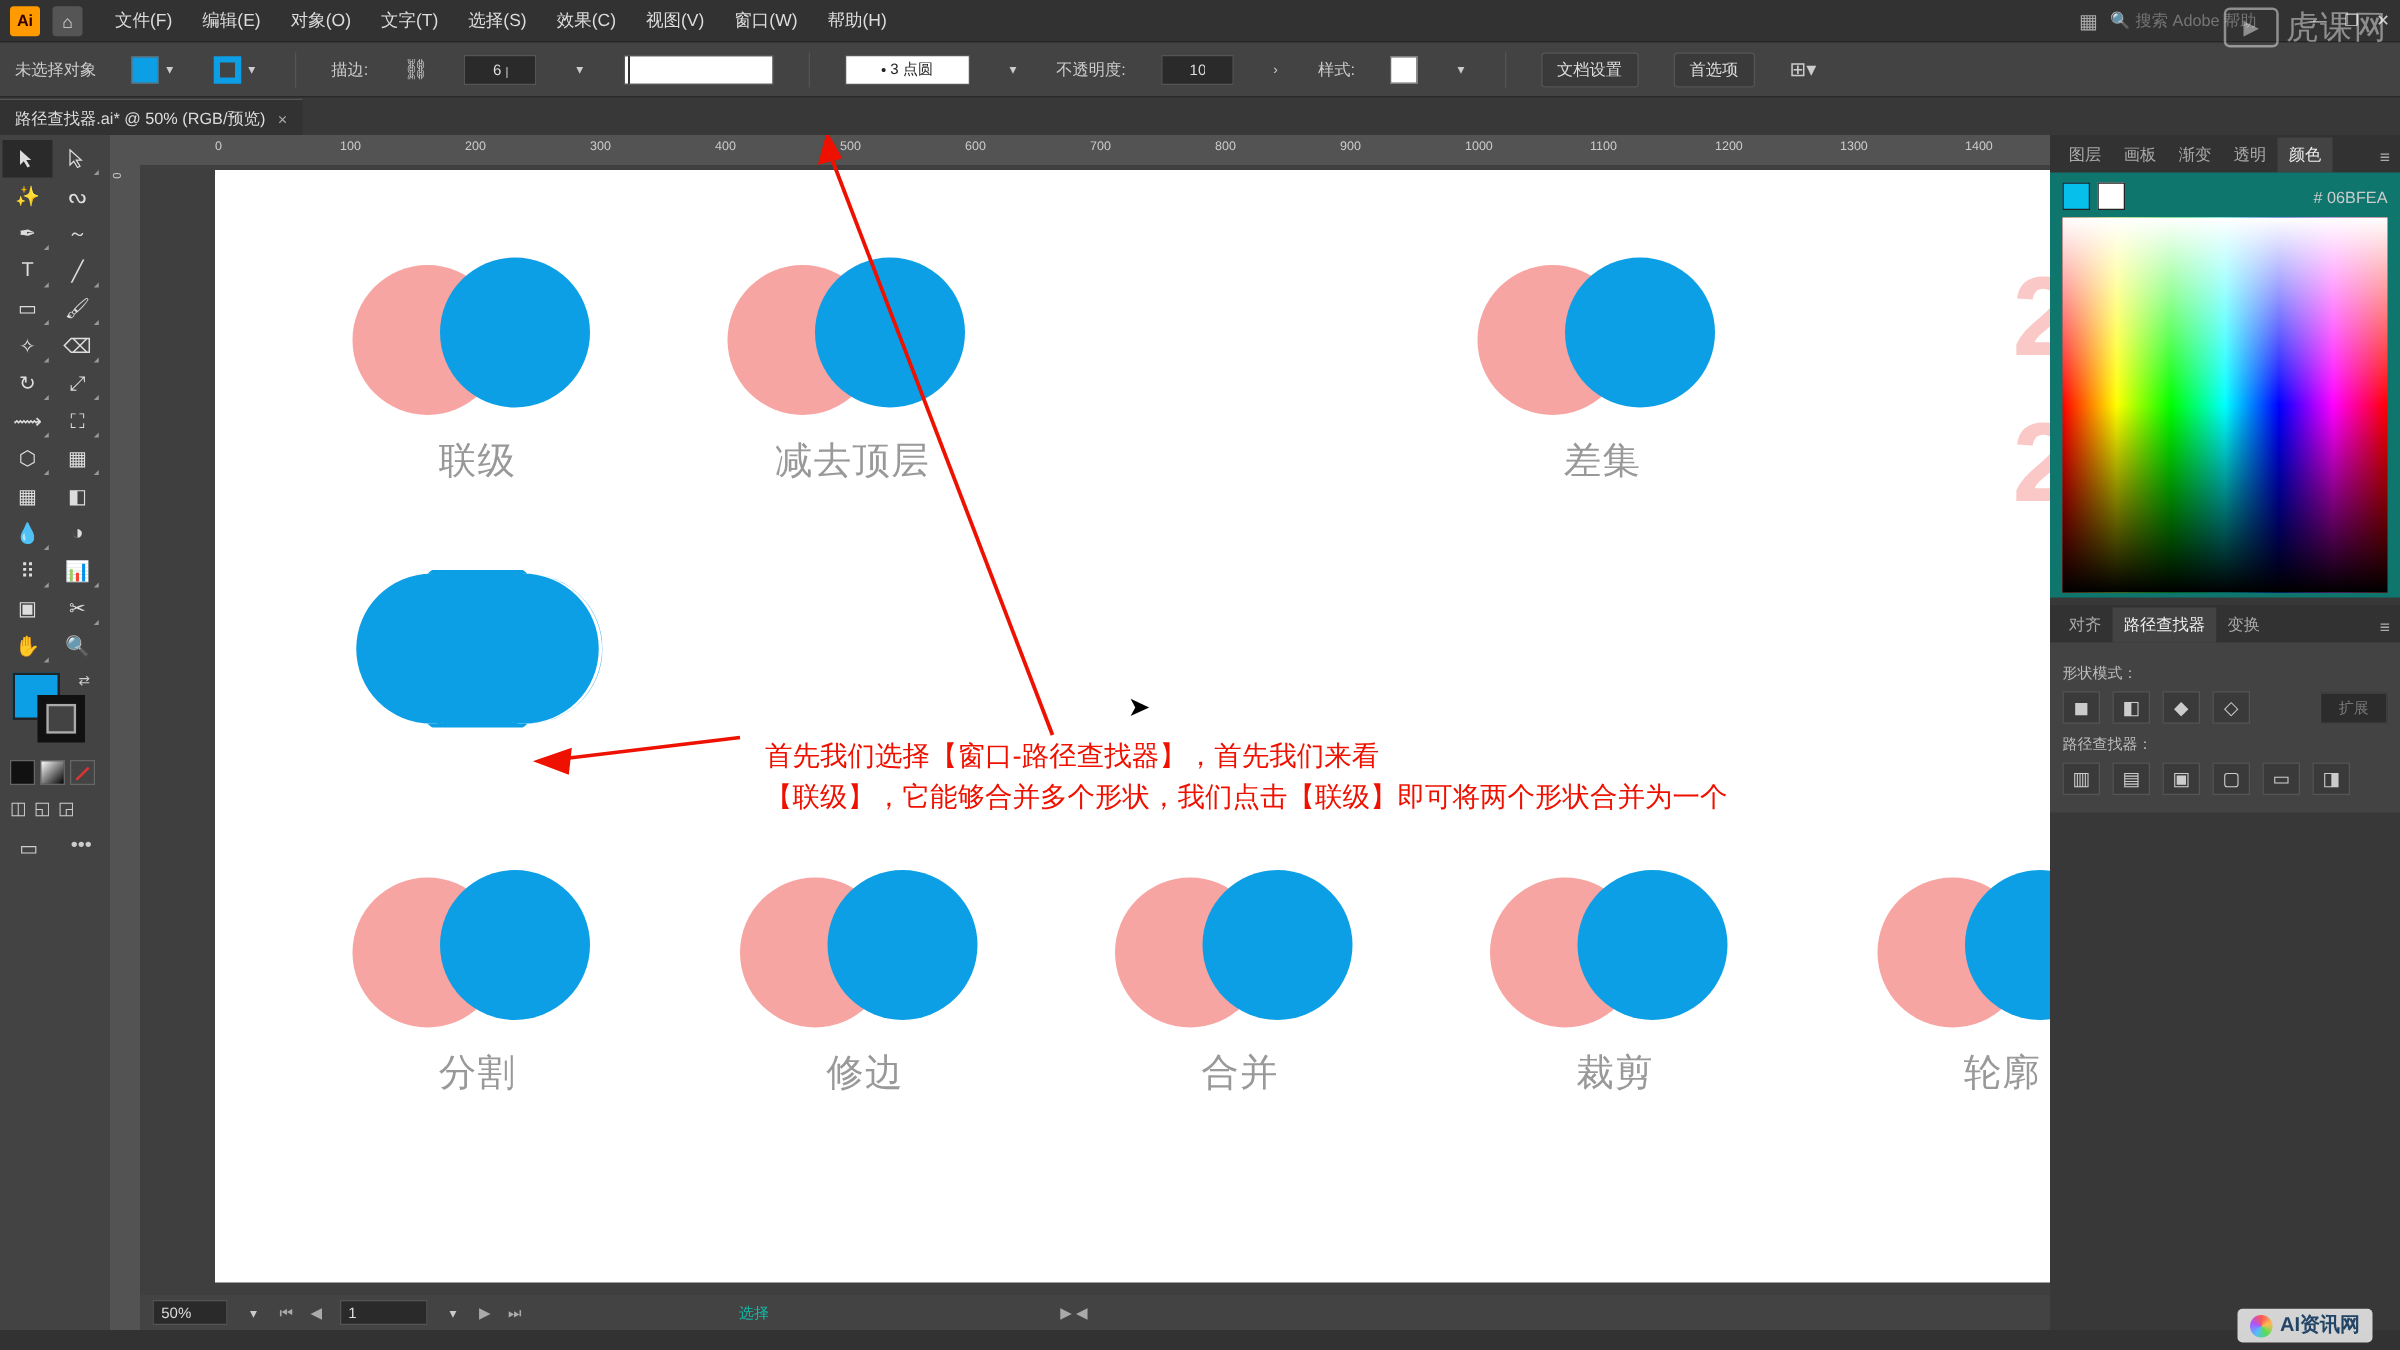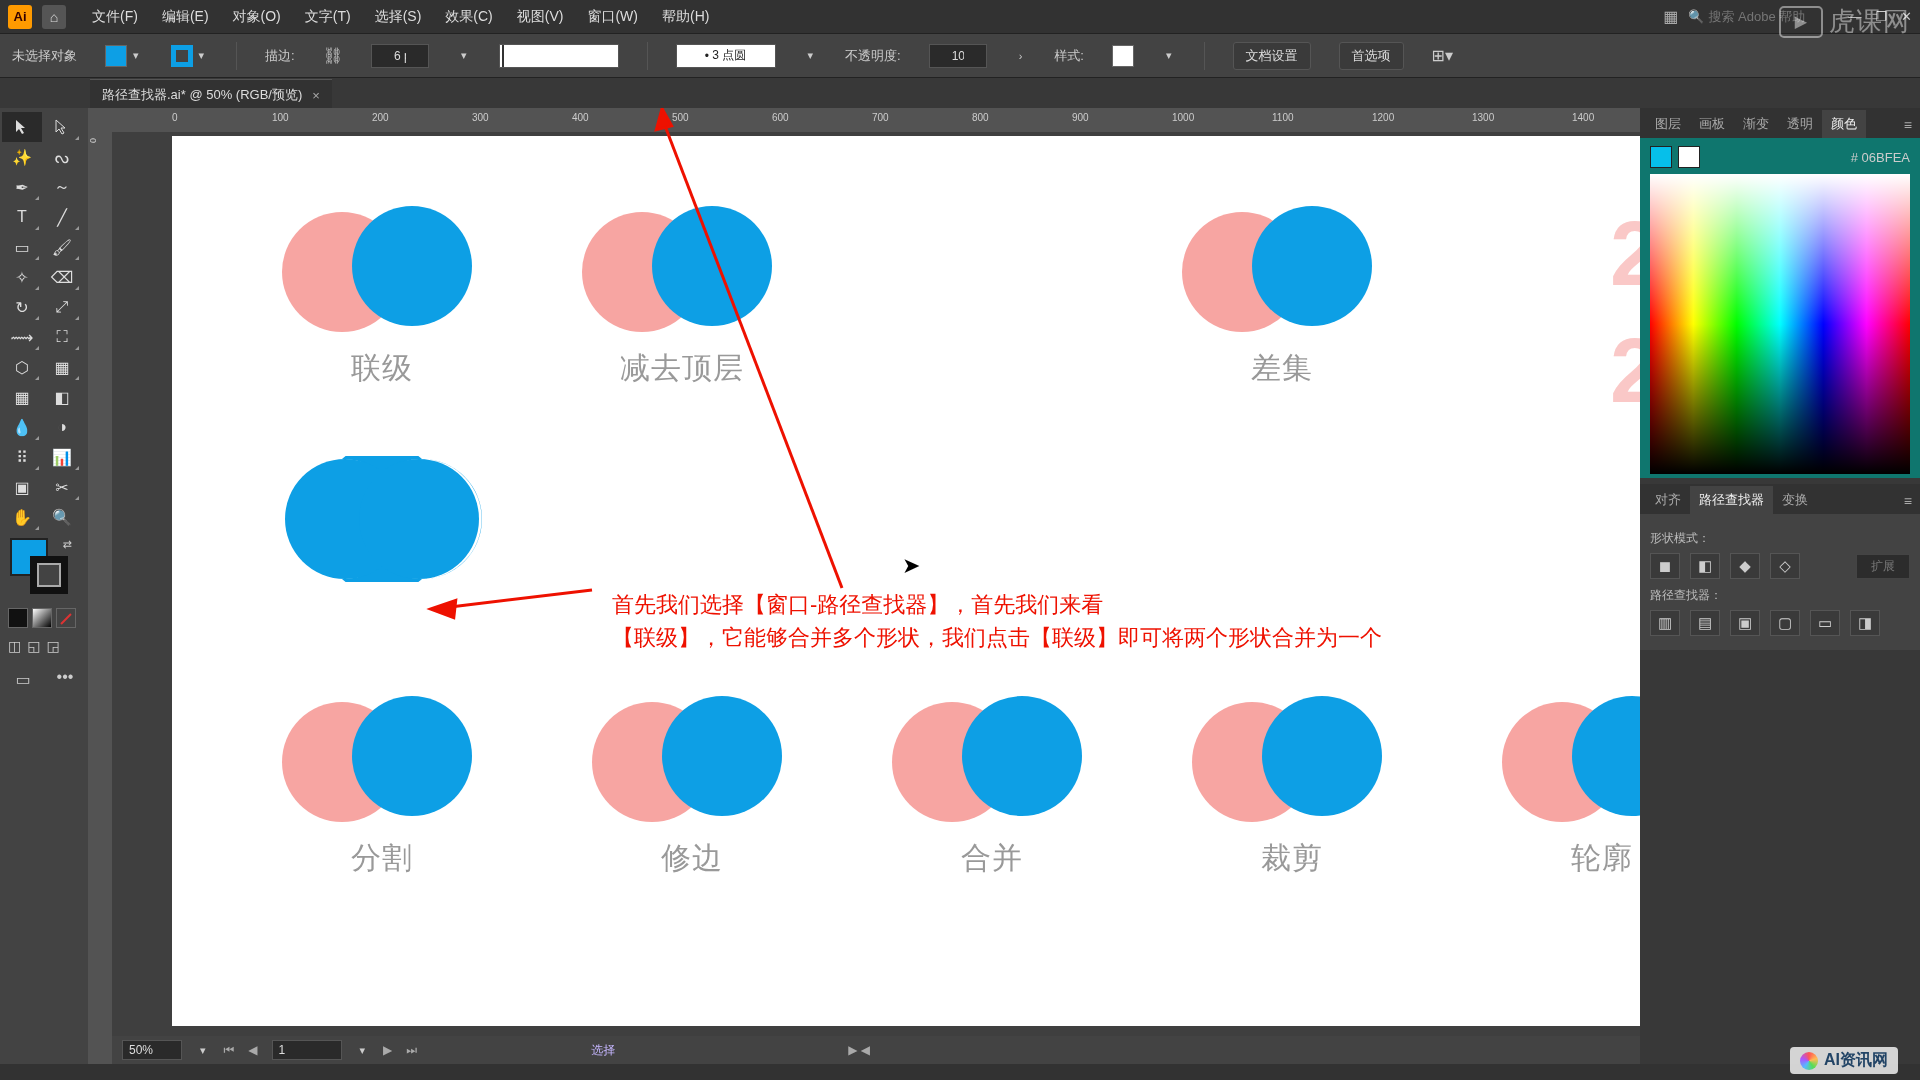--- a/index.html
+++ b/index.html
@@ -22,21 +22,21 @@
   .swatch { width: 22px; height: 22px; border: 1px solid #666; display:inline-block; }
   .swatch.blue { background: #0d9fe5; }
   .swatch.white { background: #fff; }
   .dropdown-btn { color: #ccc; font-size: 11px; padding: 0 4px; }
   .sep { width: 1px; height: 28px; background: #555; }
   .opt-input { background: #2a2a2a; border: 1px solid #555; color: #ddd; font-size: 12px; padding: 2px 22px; width: 58px; height: 24px; }
   .opt-wide { width: 120px; height: 24px; background: linear-gradient(90deg, #fff 2px, #333 2px 4px, #fff 4px); border:1px solid #555; }
   .opt-btn { background: #3a3a3a; border: 1px solid #555; color: #ddd; font-size: 13px; padding: 4px 12px; border-radius: 3px; }
   .brush-preview { width:100px; height:24px; background:#fff; border:1px solid #555; display:flex; align-items:center; justify-content:center; color:#222; font-size:12px; }
   
-  .tabbar { height: 30px; background: #383838; display: flex; align-items: flex-end; padding-left: 90px; }
+  .tabbar { height: 30px; background: #383838; display: flex; align-items: flex-end; }
   .doc-tab { background: #323232; color: #ddd; font-size: 13px; padding: 6px 12px 4px; border-top: 1px solid #555; display: flex; align-items: center; gap: 10px; }
   .tab-close { color: #aaa; font-size: 13px; }
   
   .main { display: flex; height: 956px; }
   
   .toolbox { width: 88px; background: #434343; display: flex; flex-wrap: wrap; padding: 4px 2px; gap: 0; align-content: flex-start; }
   .tool { width: 40px; height: 30px; display: flex; align-items: center; justify-content: center; color: #ddd; font-size: 16px; position: relative; }
   .tool.active { background: #2a2a2a; }
   .tool-tri { position: absolute; bottom: 2px; right: 3px; width: 0; height:0; border-left:4px solid transparent; border-bottom:4px solid #999; }
   .fill-stroke { width: 80px; height: 60px; position: relative; margin: 6px 4px; }
@@ -74,21 +74,21 @@
   .annot-arrow1 .head { fill:#e10; }
   .annot-text { position:absolute; color:#e10; font-size:22px; line-height:1.5; font-weight:500; left:500px; top:480px; }
   
   .cursor-ptr { position:absolute; font-size:22px; color:#000; left:790px; top:445px; }
   
   .side-marks { position:absolute; right:-2px; top:60px; color:#f7a5a2; font-size:90px; font-weight:800; opacity:0.6; line-height:1.3; letter-spacing:-6px; }
   
   .statusbar { position:absolute; bottom:0; left:0; right:0; height:28px; background:#434343; display:flex; align-items:center; padding:0 10px; gap:14px; color:#ccc; font-size:12px; }
   .sb-input { background:#2a2a2a; border:1px solid #555; color:#ddd; font-size:12px; padding:1px 6px; width:60px; height:20px; }
   .nav-btn { color:#aaa; font-size:12px; cursor:pointer; }
-  .sb-text { color:#c4b5fd;text-align:right; }
+  .sb-text { color:#14b8a6;text-align:right; }
   .sb-play { margin-left:auto; margin-right:760px; }
   
   .panels { width: 280px; background: #383838; display:flex; flex-direction:column; }
   .panel-tabs { display:flex; background:#323232; height:30px; align-items:flex-end; padding-left:6px; gap:0; }
   .ptab { color:#aaa; font-size:13px; padding:5px 9px; cursor:pointer; }
   .ptab.active { background:#434343; color:#eee; }
   .ptab-menu { margin-left:auto; color:#aaa; padding:5px 8px; font-size:14px; }
   
   .color-panel { background:#0f766e; padding:8px 10px 4px; }
   .cp-top { display:flex; align-items:center; gap:6px; margin-bottom:6px; }

